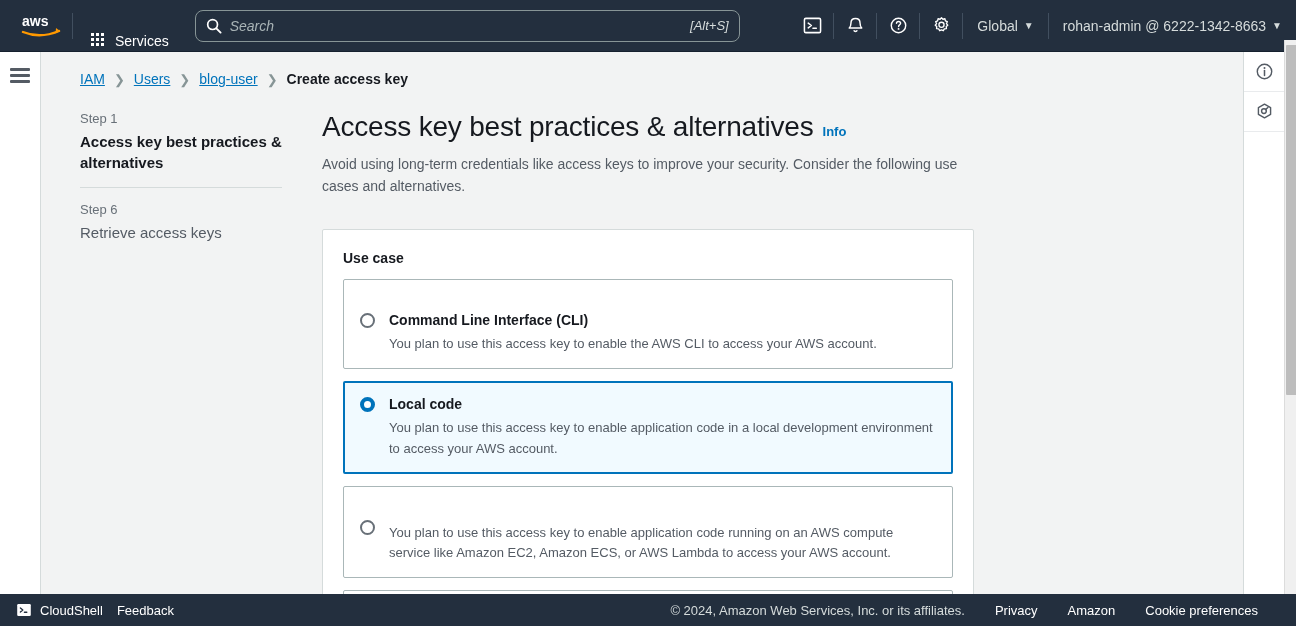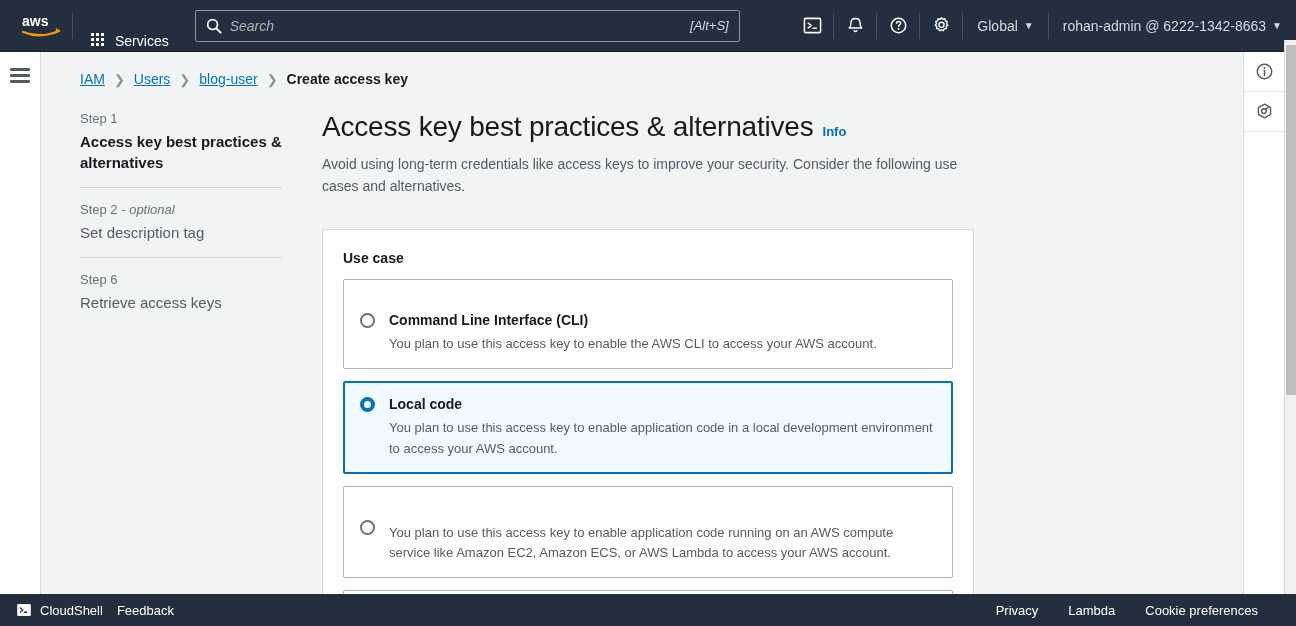--- a/index.html
+++ b/index.html
@@ -22,21 +22,21 @@
   .services-btn {
     display: flex; align-items: flex-start; gap: 11px;
     padding: 6px 10px; margin-left: 6px; cursor: pointer; border-radius: 2px; margin-top: 31px;
   }
   .grid-icon { display: grid; grid-template-columns: repeat(3,3px); grid-gap: 2px; }
   .grid-icon i { width: 3px; height: 3px; background: #ffffff; display: block; }
   .services-label { color: #ffffff; font-size: 14px; }
 
   .searchwrap {
     margin-left: 16px; width: 545px; height: 32px;
-    background: #232f3e; border: 1px solid #879596; border-radius: 2px;
+    background: #232f3e; border: 1px solid #879596; border-radius: 8px;
     display: flex; align-items: center; padding: 0 10px; cursor: text;
   }
   .searchwrap svg { flex: 0 0 auto; }
   .search-input {
     flex: 1; background: transparent; border: none; outline: none;
     color: #d5dbdb; font-size: 14px; font-style: italic;
     font-family: "Liberation Sans", sans-serif; margin-left: 8px;
   }
   .search-input::placeholder { color: #a9b4b6; font-style: italic; opacity: 1; }
   .search-hint { color: #d5dbdb; font-size: 13px; font-style: italic; }
@@ -264,26 +264,20 @@
 
       <div class="steps">
         <div class="step active">
           <div class="step-num">
             <span>Step 1</span>
           </div>
           <div class="step-title">Access key best practices &amp; alternatives</div>
         </div>
         <div class="step">
           <div class="step-num">
-            <span>Step 2</span><span class="opt"> - optional</span>
-          </div>
-          <div class="step-title">Set description tag</div>
-        </div>
-        <div class="step">
-          <div class="step-num">
             <span>Step 6</span>
           </div>
           <div class="step-title">Retrieve access keys</div>
         </div>
       </div>
 
       <div class="main">
         <div class="page-title-row">
           <h1 class="page-title">Access key best practices &amp; alternatives</h1>
           <span class="info-link">Info</span>
@@ -356,19 +350,20 @@
         <svg width="16" height="16" viewBox="0 0 20 20" aria-hidden="true">
           <rect x="1.5" y="2.5" width="17" height="15" rx="1.5" fill="#ffffff"></rect>
           <polyline points="5.5,7.5 8.5,10 5.5,12.5" stroke="#232f3e" stroke-width="1.7" fill="none" stroke-linecap="round" stroke-linejoin="round"></polyline>
           <line x1="10.5" y1="12.8" x2="13.5" y2="12.8" stroke="#232f3e" stroke-width="1.7" stroke-linecap="round"></line>
         </svg>
         <span>CloudShell</span>
       </div>
       <span class="footer-link">Feedback</span>
     </div>
     <div class="footer-right">
+      <span class="copyright">© 2024, Amazon Web Services, Inc. or its affiliates.</span>
       <span class="footer-link">Privacy</span>
-      <span class="footer-link">Lambda</span>
+      <span class="footer-link">Amazon</span>
       <span class="footer-link">Cookie preferences</span>
     </div>
   </div>
 
 </div>
 
 </body></html>

